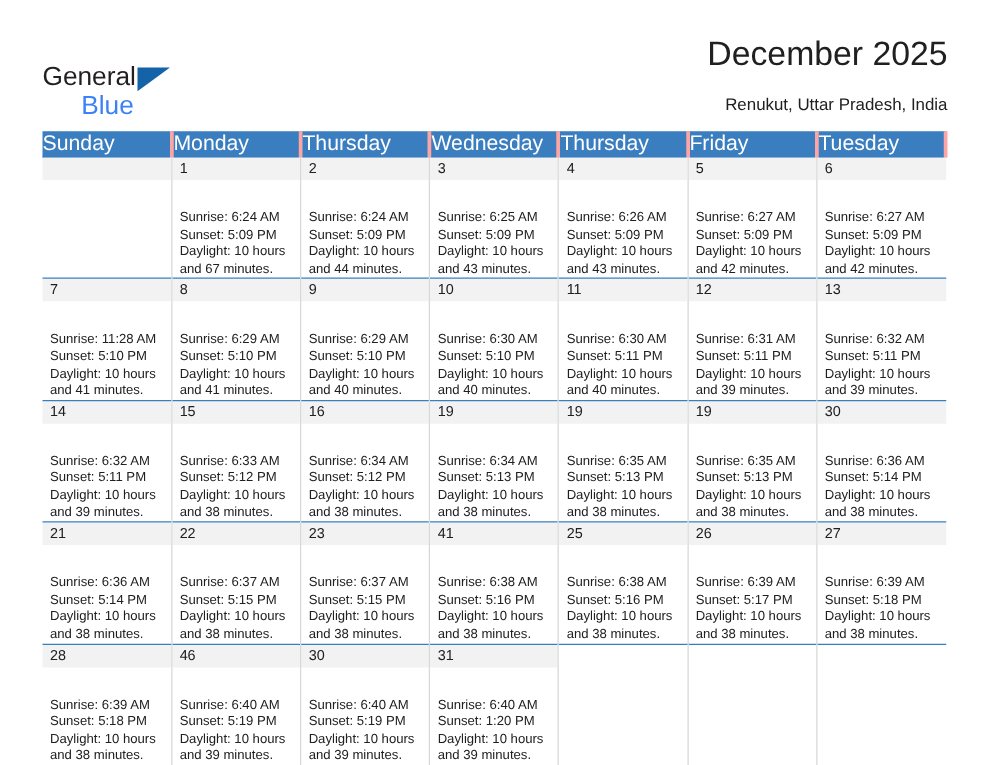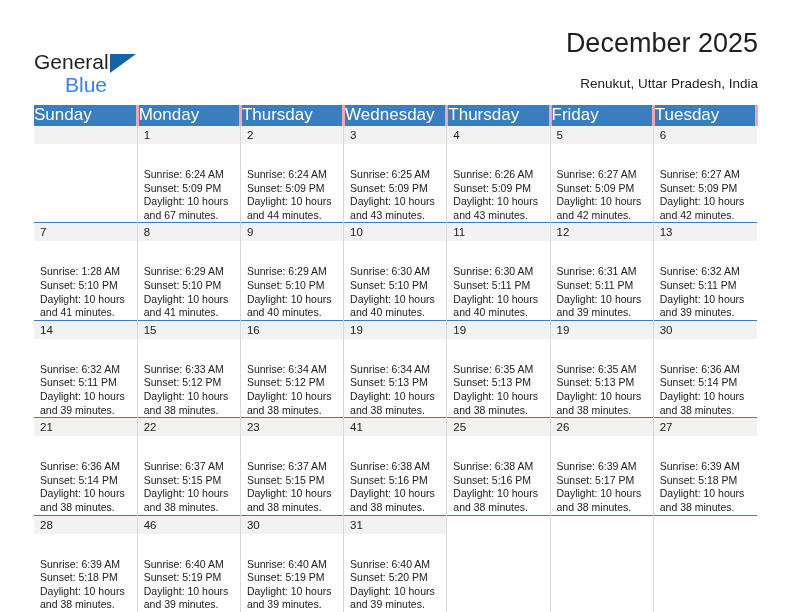--- a/index.html
+++ b/index.html
@@ -233,21 +233,21 @@
               <div>Sunrise: 6:27 AM</div>
               <div>Sunset: 5:09 PM</div>
               <div class="daylight">Daylight: 10 hours and 42 minutes.</div>
             </div>
           </td>
         </tr>
         <tr>
           <td>
             <div class="daynum-band">7</div>
             <div class="cell-body">
-              <div>Sunrise: 1:28 AM</div>
+              <div>Sunrise: 11:28 AM</div>
               <div>Sunset: 5:10 PM</div>
               <div class="daylight">Daylight: 10 hours and 41 minutes.</div>
             </div>
           </td>
           <td>
             <div class="daynum-band">8</div>
             <div class="cell-body">
               <div>Sunrise: 6:29 AM</div>
               <div>Sunset: 5:10 PM</div>
               <div class="daylight">Daylight: 10 hours and 41 minutes.</div>
@@ -432,21 +432,21 @@
             <div class="cell-body">
               <div>Sunrise: 6:40 AM</div>
               <div>Sunset: 5:19 PM</div>
               <div class="daylight">Daylight: 10 hours and 39 minutes.</div>
             </div>
           </td>
           <td>
             <div class="daynum-band">31</div>
             <div class="cell-body">
               <div>Sunrise: 6:40 AM</div>
-              <div>Sunset: 5:20 PM</div>
+              <div>Sunset: 1:20 PM</div>
               <div class="daylight">Daylight: 10 hours and 39 minutes.</div>
             </div>
           </td>
           <td class="empty"></td>
           <td class="empty"></td>
           <td class="empty"></td>
         </tr>
       </tbody>
   </table>
 

